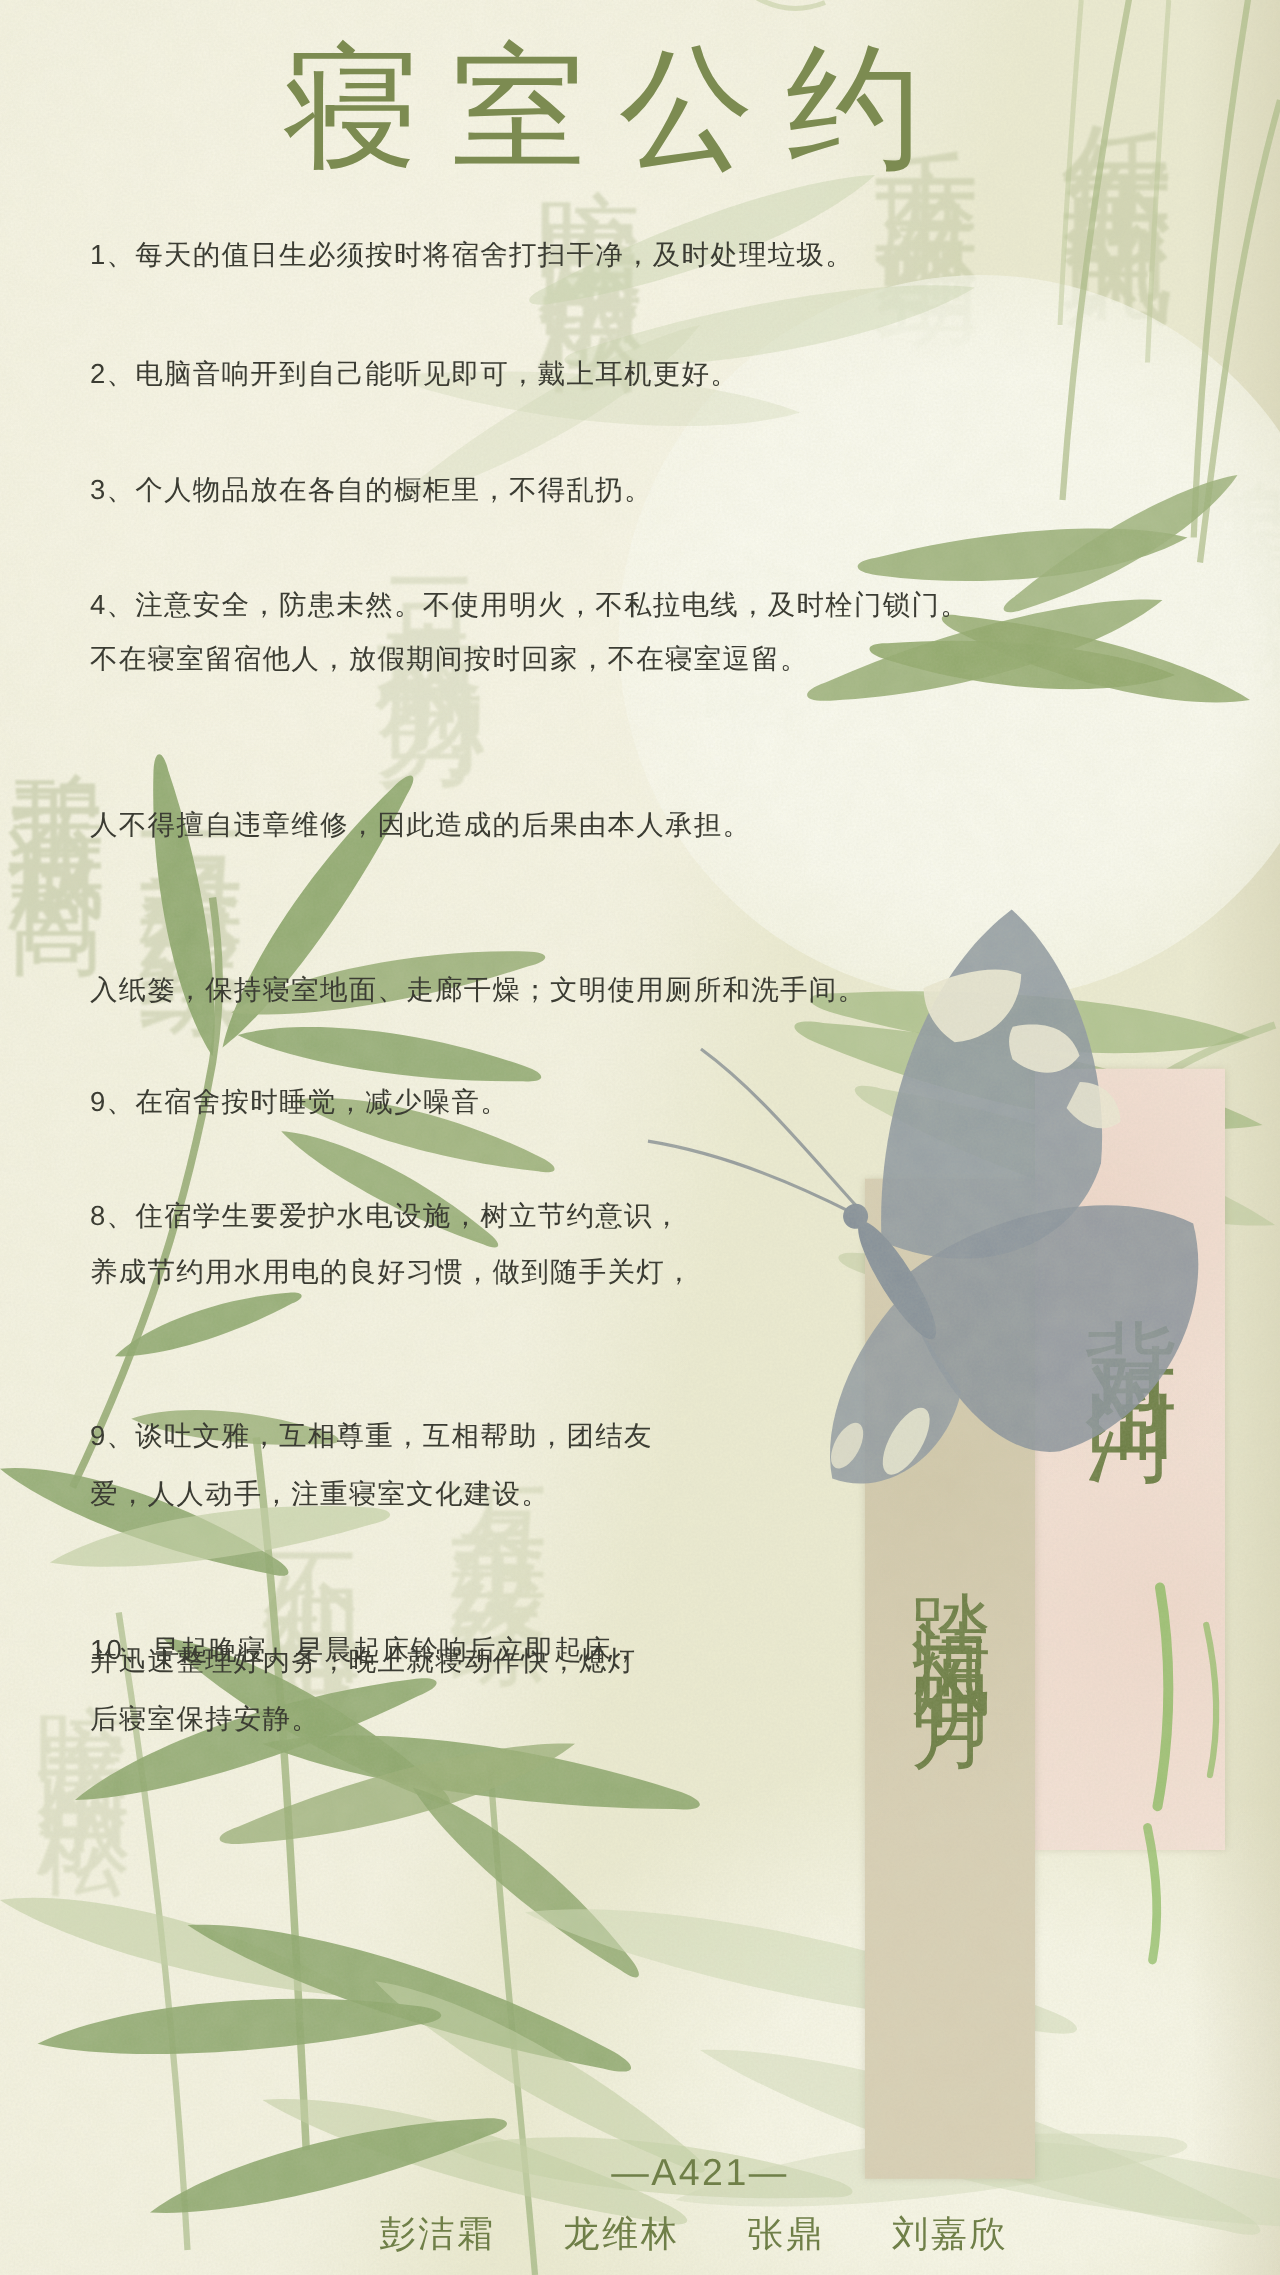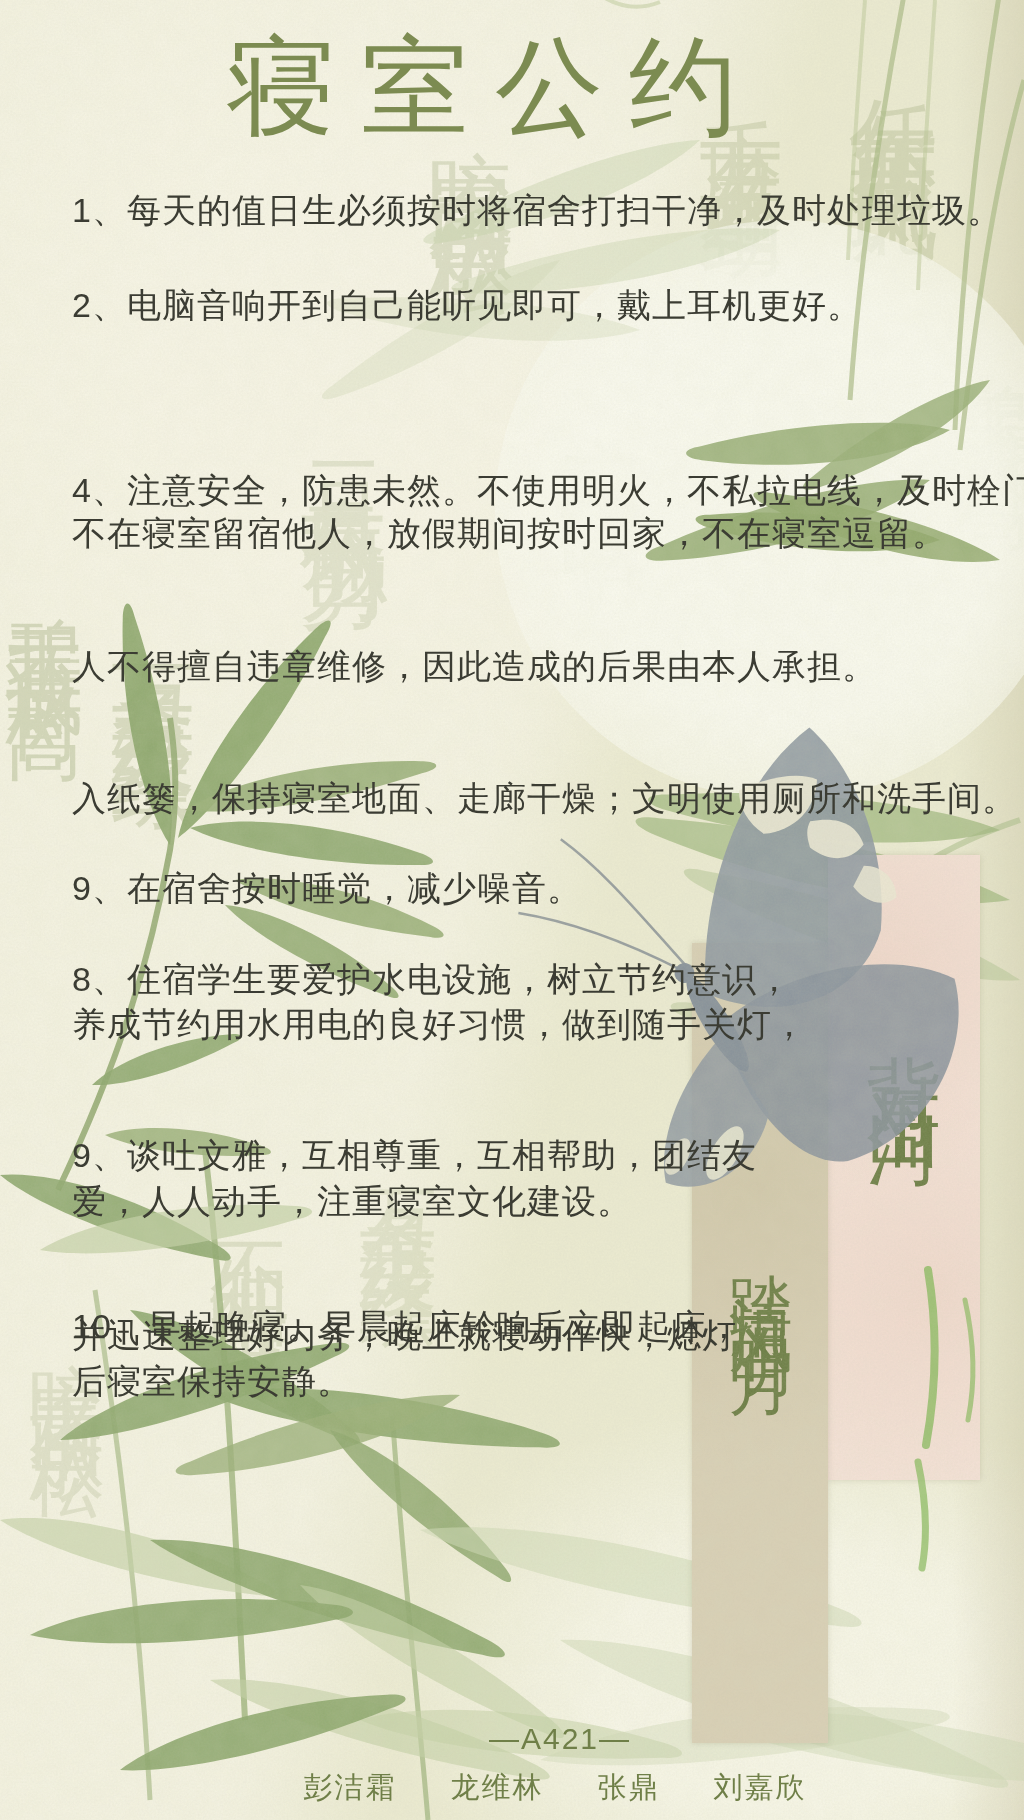--- a/index.html
+++ b/index.html
@@ -32,21 +32,21 @@
   .strip-tan{left:692px;top:943px;width:136px;height:800px;background:var(--tan);
     background-image:radial-gradient(circle at 40% 30%,rgba(195,185,150,.35),rgba(0,0,0,0) 50%);}
   .vtext{position:absolute;writing-mode:vertical-rl;font-family:"Liberation Serif",serif;
     color:var(--green-banner);line-height:1;white-space:nowrap;}
   .vtext-right{left:39px;top:140px;font-size:74px;letter-spacing:21px;}
   .vtext-left{left:36px;top:279px;font-size:64px;letter-spacing:22px;}
   
   .title{position:absolute;top:26px;left:0;width:100%;text-align:center;transform:translateX(-17px);
     font-family:"Liberation Serif",serif;font-size:108px;line-height:1.15;letter-spacing:26px;
     color:var(--green-title);}
-  .rule-line{position:absolute;left:72px;white-space:nowrap;font-size:34px;line-height:1;
+  .rule-line{position:absolute;left:72px;white-space:nowrap;font-size:22px;line-height:1;
     letter-spacing:1px;color:var(--ink);}
   .room{position:absolute;top:1722px;left:0;width:100%;text-align:center;transform:translateX(48px);
     font-size:30px;letter-spacing:2px;color:var(--footer-green);}
   .names{position:absolute;top:1768px;left:0;width:100%;display:flex;justify-content:center;
     gap:54px;transform:translateX(43px);font-size:29px;letter-spacing:2px;color:var(--footer-green);}
 </style>
 </head>
 <body>
 
 <div class="poster">
@@ -184,20 +184,21 @@
       </filter>
     </defs>
     <rect width="1024" height="1820" filter="url(#gf)" opacity=".5"></rect>
     <rect width="1024" height="1820" filter="url(#gf2)" opacity=".8"></rect>
   </svg>
 
   <div class="title">寝室公约</div>
 
   <div class="rule-line" style="top:193px">1、每天的值日生必须按时将宿舍打扫干净，及时处理垃圾。</div>
   <div class="rule-line" style="top:288px">2、电脑音响开到自己能听见即可，戴上耳机更好。</div>
+  <div class="rule-line" style="top:381px">3、个人物品放在各自的橱柜里，不得乱扔。</div>
   <div class="rule-line" style="top:473px">4、注意安全，防患未然。不使用明火，不私拉电线，及时栓门锁门。</div>
   <div class="rule-line" style="top:516px">不在寝室留宿他人，放假期间按时回家，不在寝室逗留。</div>
   <div class="rule-line" style="top:649px">人不得擅自违章维修，因此造成的后果由本人承担。</div>
   <div class="rule-line" style="top:781px">入纸篓，保持寝室地面、走廊干燥；文明使用厕所和洗手间。</div>
   <div class="rule-line" style="top:871px">9、在宿舍按时睡觉，减少噪音。</div>
   <div class="rule-line" style="top:962px">8、住宿学生要爱护水电设施，树立节约意识，</div>
   <div class="rule-line" style="top:1007px">养成节约用水用电的良好习惯，做到随手关灯，</div>
   <div class="rule-line" style="top:1138px">9、谈吐文雅，互相尊重，互相帮助，团结友</div>
   <div class="rule-line" style="top:1184px">爱，人人动手，注重寝室文化建设。</div>
   <div class="rule-line" style="top:1309px">10、早起晚寝。早晨起床铃响后立即起床，</div>

